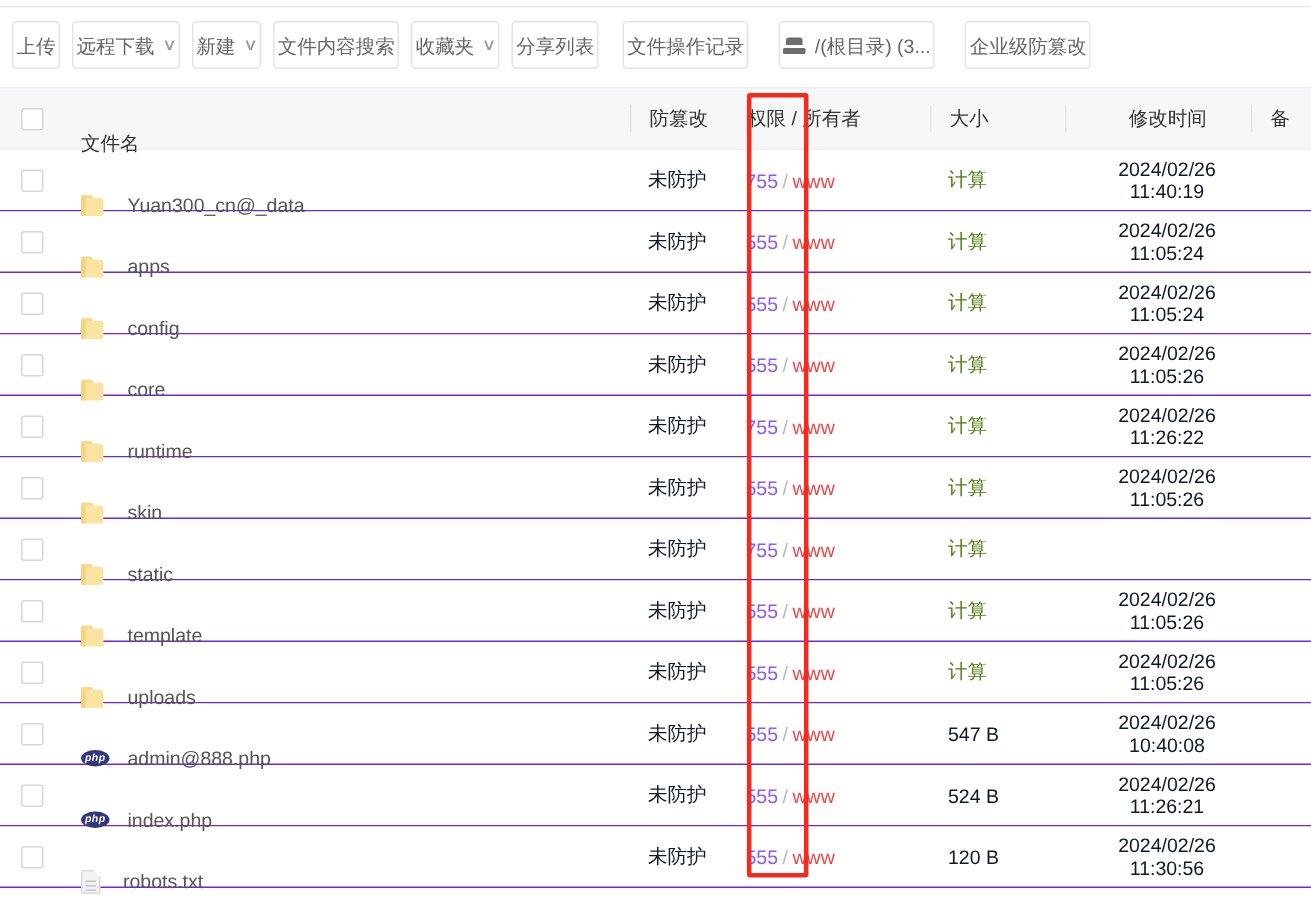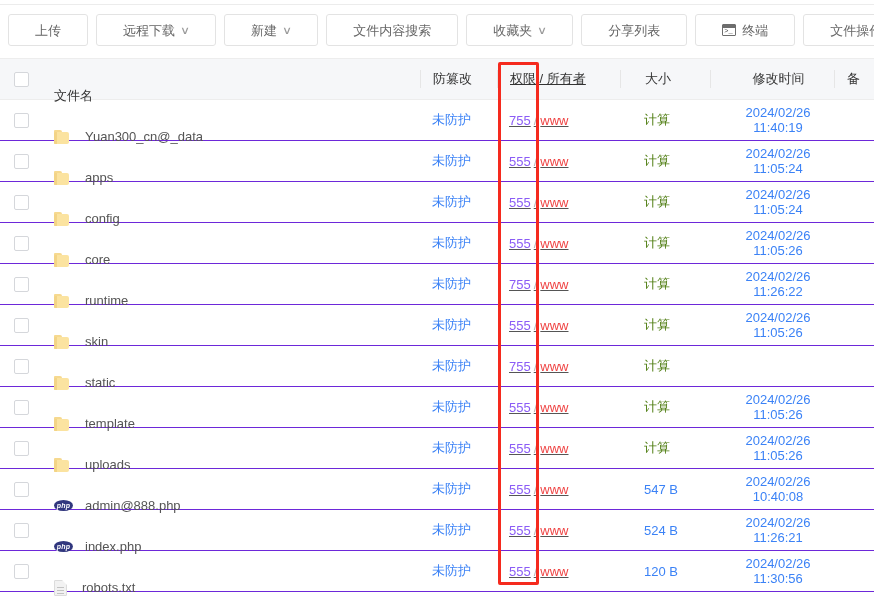--- a/index.html
+++ b/index.html
@@ -39,21 +39,21 @@
   }
   .tb-btn {
     box-sizing: border-box;
     height: 32px;
     border: 1px solid #e3e3e3;
     background: #ffffff;
     border-radius: 3px;
     display: inline-flex;
     align-items: center;
     justify-content: center;
-    padding: 0 26px;
+    padding: 0 2px;
     font-size: 13px;
     color: #666666;
     line-height: 1;
     cursor: pointer;
     flex: 0 0 auto;
   }
   .tb-gap-sm { width: 8px; flex: 0 0 auto; }
   .tb-gap-lg { width: 20px; flex: 0 0 auto; }
   .caret {
     display: inline-block;
@@ -133,22 +133,22 @@
     display: flex;
     align-items: center;
     height: 40px;
     border-bottom: 1px solid #6d28d9;
     background: #ffffff;
   }
 
   .c-check  { width: 42px; flex: 0 0 42px; display: flex; justify-content: center; align-items: center; }
   .c-name   { width: 378px; flex: 0 0 378px; display: flex; align-items: center; padding-left: 12px; box-sizing: border-box; margin-top: 33px; }
   .c-prot   { width: 77px;  flex: 0 0 77px;  padding-left: 12px; box-sizing: border-box; }
-  .c-perm   { width: 123px; flex: 0 0 123px; padding-left: 12px; box-sizing: border-box; text-decoration: underline; }
-  .c-size   { width: 90px;  flex: 0 0 90px;  padding-left: 24px; box-sizing: border-box; }
+  .c-perm   { width: 123px; flex: 0 0 123px; box-sizing: border-box; }
+  .c-size   { width: 90px;  flex: 0 0 90px;  padding-left: 12px; box-sizing: border-box; }
   .c-time   { width: 124px; flex: 0 0 124px; padding-left: 12px; box-sizing: border-box; text-align: center; }
   .c-note   { width: 40px;  flex: 0 0 40px;  padding-left: 12px; box-sizing: border-box; overflow: hidden; }
 
   .thead .c-prot,
   .thead .c-perm,
   .thead .c-size,
   .thead .c-time,
   .thead .c-note { border-left: 1px solid #e6e6e6; }
 
   .chk {
@@ -229,21 +229,21 @@
   }
   .icon-txt .t-lines {
     position: absolute;
     left: 2px; top: 6px; right: 2px;
     height: 1px;
     background: #c3c3c3;
     box-shadow: 0 3px 0 #c3c3c3, 0 6px 0 #c3c3c3;
   }
 
   .fname { color: #555555; font-size: 13px; }
-  .muted { color: #3b82f6; }
+  .muted { color: #0f172a; }
   .perm-num { color: #8b5cf6; }
   .perm-slash { color: #b8b8b8; padding: 0 3px; }
   .perm-owner { color: #ef4444; }
   .calc { color: #4d7c0f; cursor: pointer; }
 
   
   .red-box {
     position: absolute;
     left: 498px;
     top: 62px;
@@ -283,24 +283,20 @@
     <div class="tb-gap-sm"></div>
     <div class="tb-btn">
       <span>收藏夹</span>
       <span class="caret">∨</span>
     </div>
     <div class="tb-gap-sm"></div>
     <div class="tb-btn">
       <span>分享列表</span>
     </div>
     <div class="tb-gap-sm"></div>
-    <div class="tb-btn">
-      <span class="icon-terminal"></span>
-      <span>终端</span>
-    </div>
     <div class="tb-gap-sm"></div>
     <div class="tb-btn">
       <span>文件操作记录</span>
     </div>
     <div class="tb-gap-lg"></div>
     <div class="tb-btn">
       <span class="icon-disk">
         <span class="d-top"></span>
         <span class="d-base"></span>
       </span>

